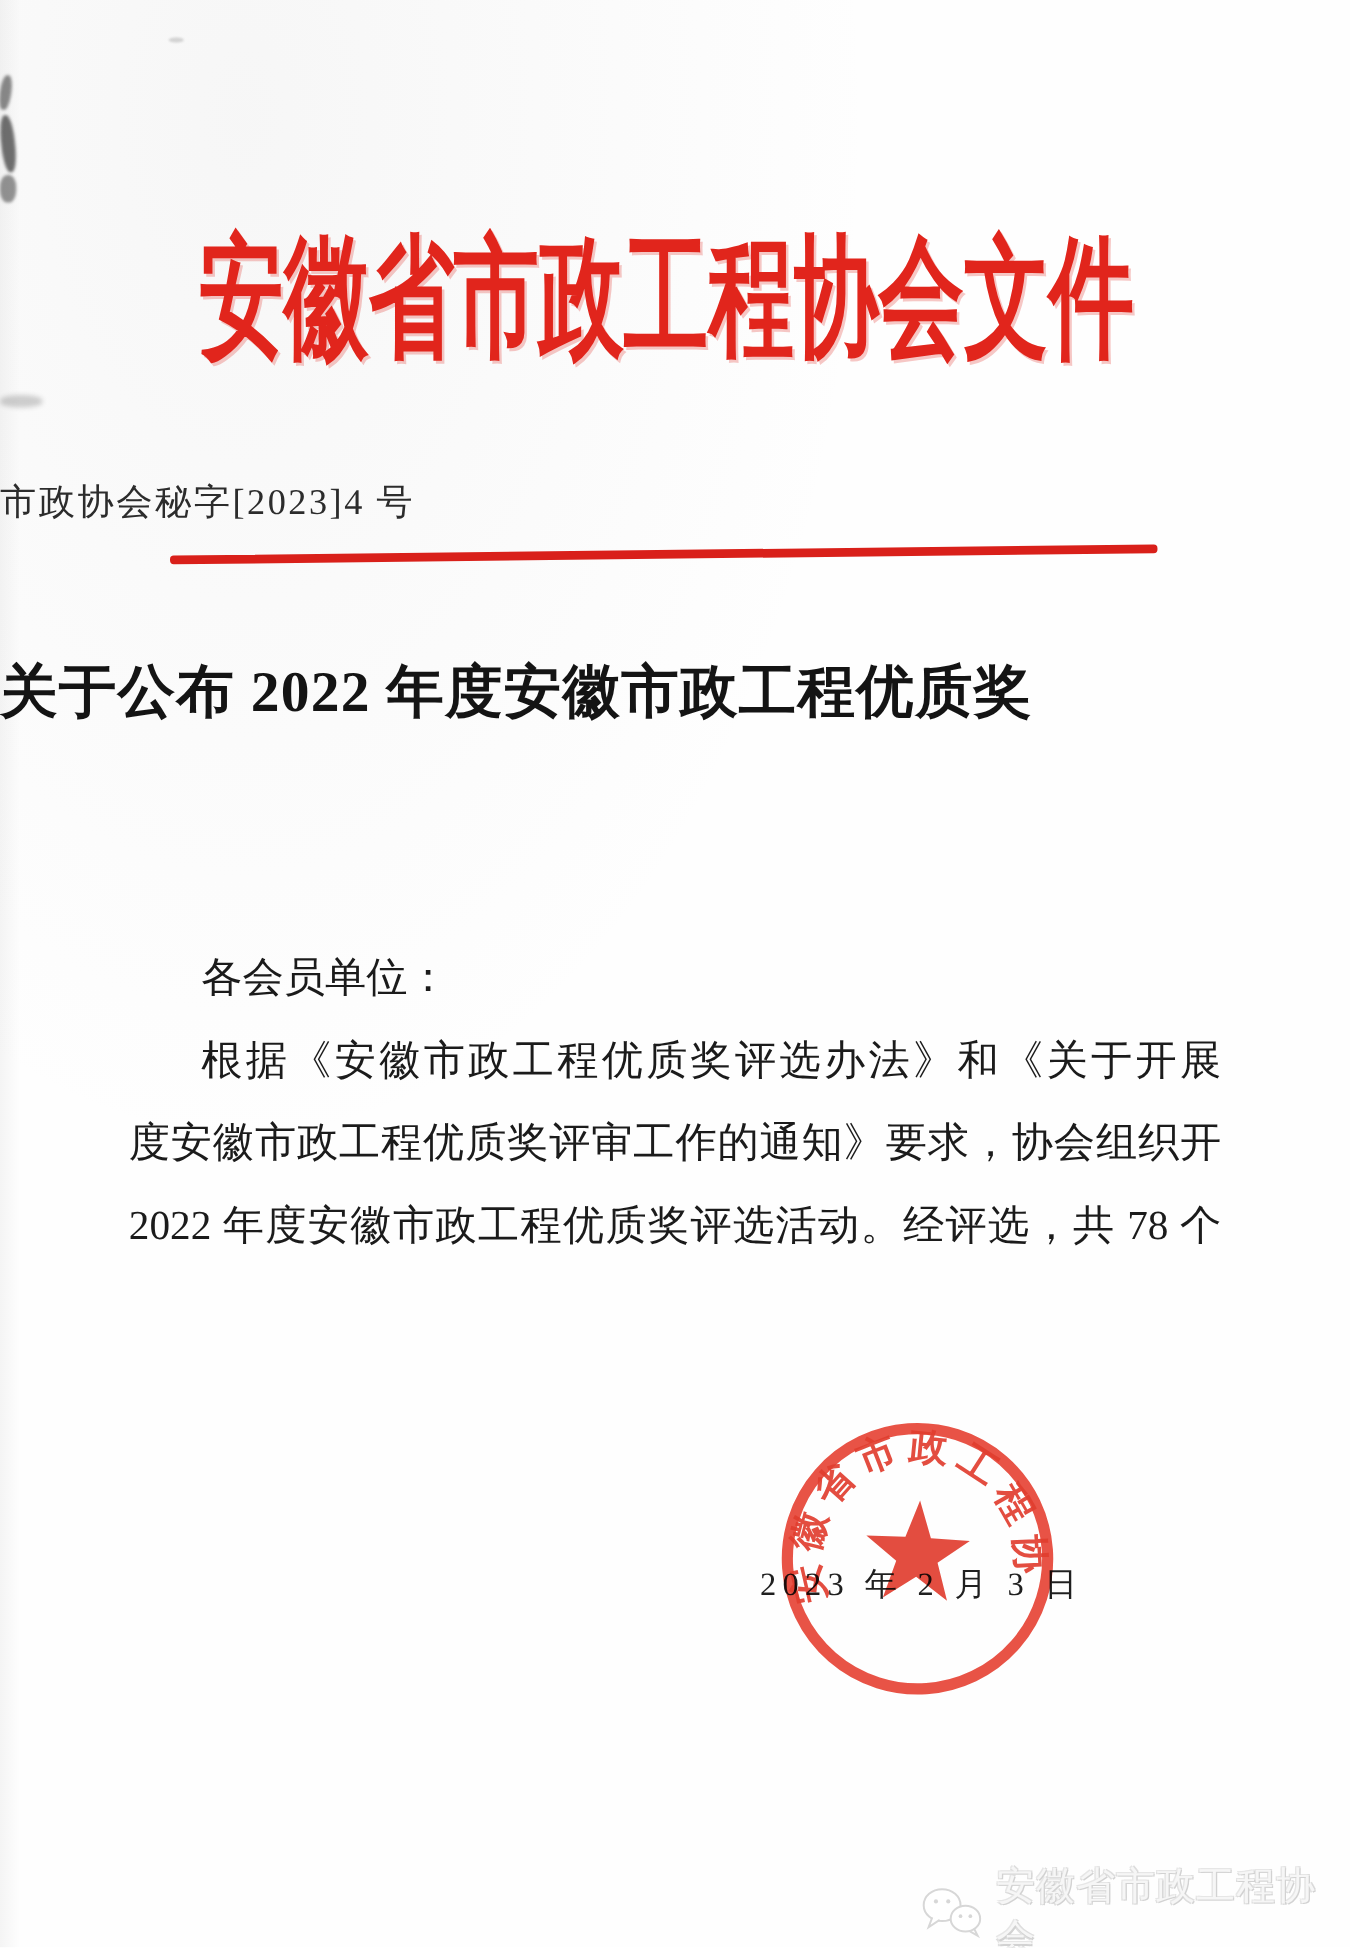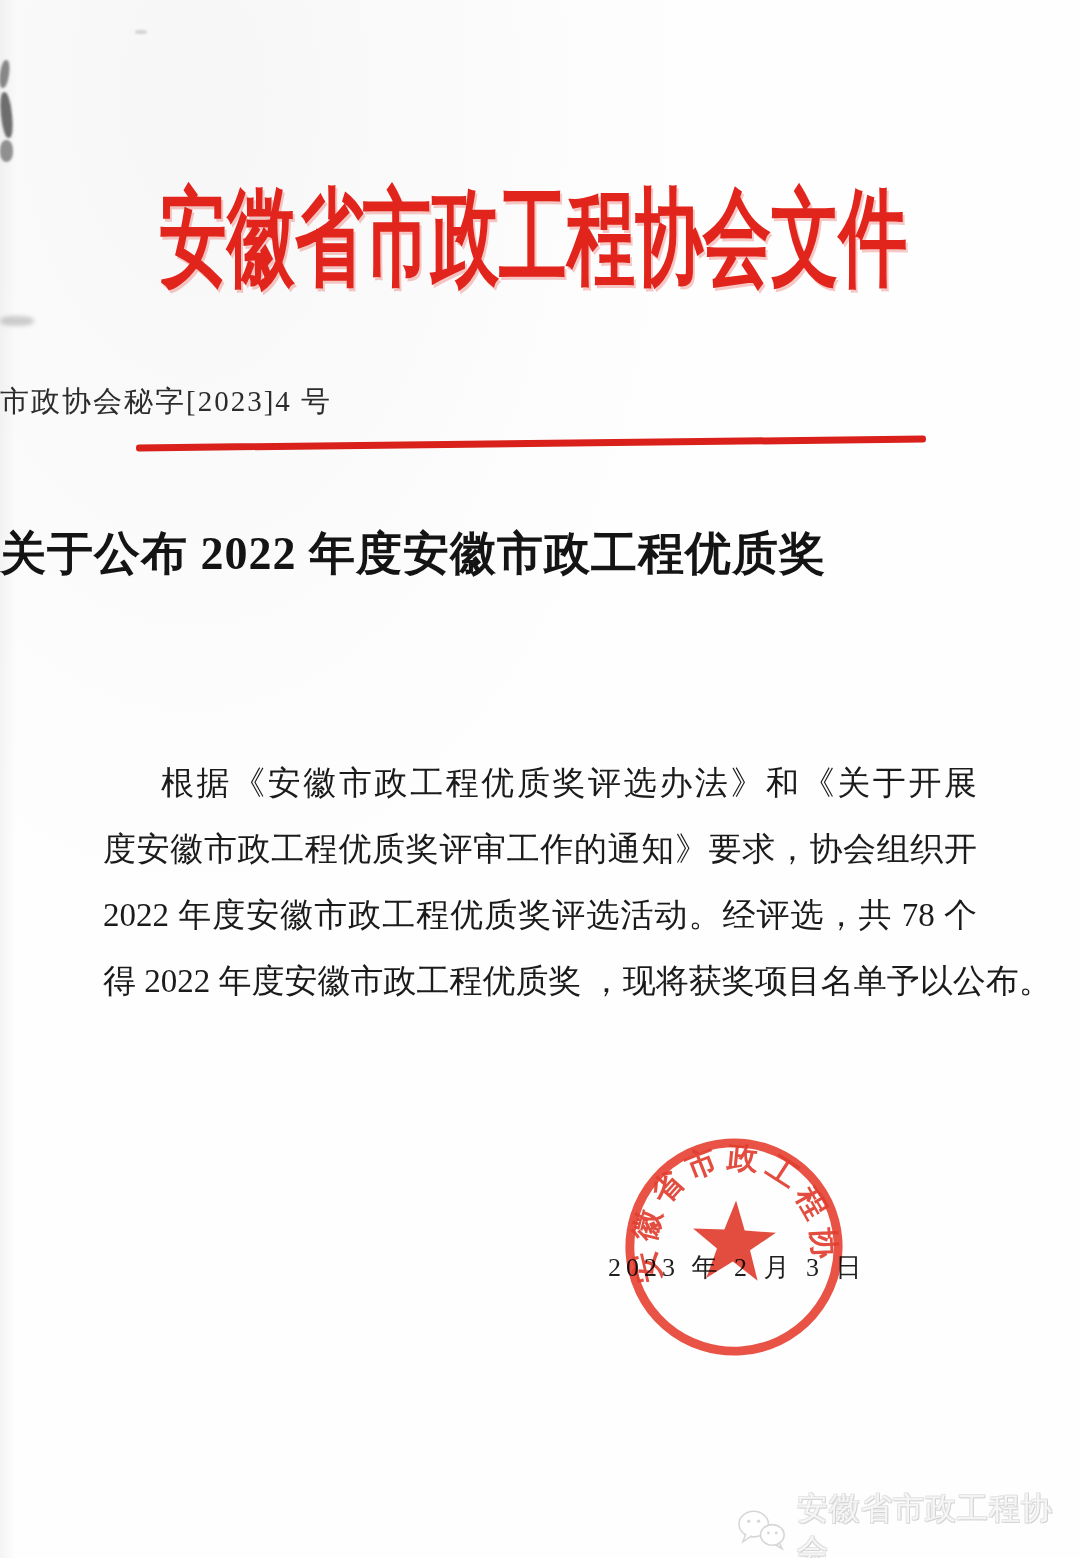--- a/index.html
+++ b/index.html
@@ -77,24 +77,24 @@
 
   <div class="doc-number">市政协会秘字[2023]4 号</div>
 
   <div class="red-line"></div>
 
   <div class="doc-title">
     <div>关于公布 2022 年度安徽市政工程优质奖</div>
   </div>
 
   <div class="body-block">
+    <div class="body-line indent">各会员单位：</div>
     <div class="body-line justify indent">根据《安徽市政工程优质奖评选办法》和《关于开展 2022 年</div>
     <div class="body-line justify">度安徽市政工程优质奖评审工作的通知》要求，协会组织开展了</div>
     <div class="body-line justify">2022 年度安徽市政工程优质奖评选活动。经评选，共 78 个项目获</div>
-    <div class="body-line">得 2022 年度安徽市政工程优质奖 ，现将获奖项目名单予以公布。</div>
   </div>
 
   <div class="date-line">2023 年 2 月 3 日</div>
 
   <svg class="stamp" viewBox="0 0 240 240" xmlns="http://www.w3.org/2000/svg">
     <circle cx="120" cy="120" r="105" fill="none" stroke="#e53526" stroke-width="9" stroke-opacity="0.92"></circle>
     <polygon fill="#e02f20" fill-opacity="0.92" transform="rotate(7 120 117)" points="120,73 130.3,102.8 161.8,103.4 136.7,122.4 145.9,152.6 120,134.6 94.1,152.6 103.3,122.4 78.2,103.4 109.7,102.8"></polygon>
     <defs>
       <path id="sealArc" d="M 44.8 147.4 A 80 80 0 1 1 195.2 147.4" fill="none"></path>
     </defs>

